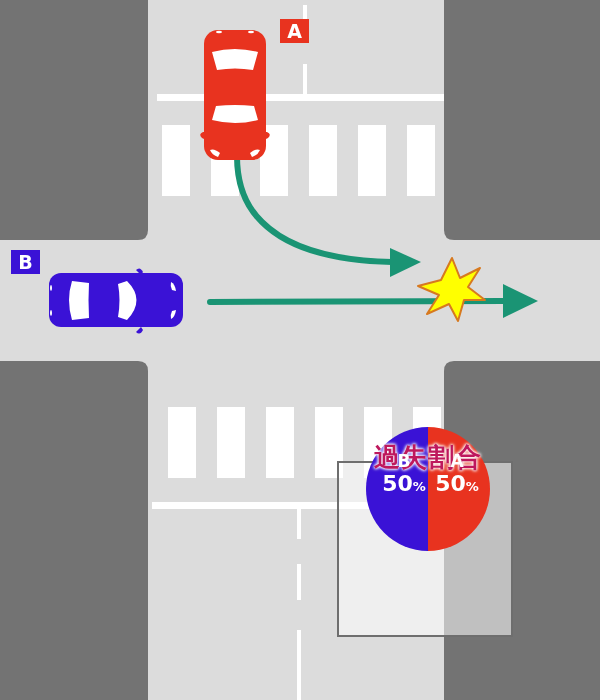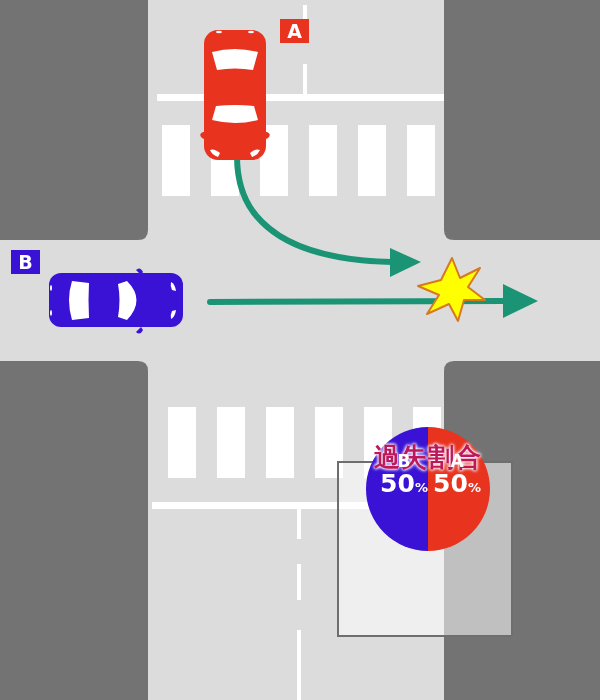--- a/index.html
+++ b/index.html
@@ -3,21 +3,21 @@
   <meta charset="utf-8">
   <style>
     html, body { margin: 0; padding: 0; }
     body { width: 600px; height: 700px; overflow: hidden; background: #dcdcdc; font-family: "DejaVu Sans", sans-serif; }
     #scene { position: absolute; left: 0; top: 0; width: 600px; height: 700px; }
     .lbl { position: absolute; color: #fff; font-weight: bold; font-size: 19px; text-align: center; line-height: 24px; }
     #panel { position: absolute; left: 337px; top: 461px; width: 176px; height: 176px; border: 2px solid #6e6e6e; box-sizing: border-box; background: rgba(255,255,255,0.55); }
     #panel-title { position: absolute; left: 357px; top: 440px; width: 142px; text-align: center; font-size: 26px; font-weight: bold; color: #be185d; letter-spacing: 1px; text-shadow: 0 0 3px #fff, 0 0 3px #fff, 0 0 4px #fff; }
     .pct { position: absolute; color: #fff; font-weight: bold; text-align: center; width: 60px; }
     .pct .who { display: block; font-size: 17px; line-height: 19px; }
-    .pct .num { font-size: 25px; line-height: 26px; }
+    .pct .num { font-size: 22px; line-height: 26px; }
     .pct .unit { font-size: 13px; }
   </style>
 </head>
 <body>
 
 <svg id="scene" viewBox="0 0 600 700" xmlns="http://www.w3.org/2000/svg">
 
   <rect x="0" y="0" width="600" height="700" fill="#dcdcdc"></rect>
 
   <path d="M0 0 H148 V230 Q148 240 138 240 H0 Z" fill="#737373"></path>

